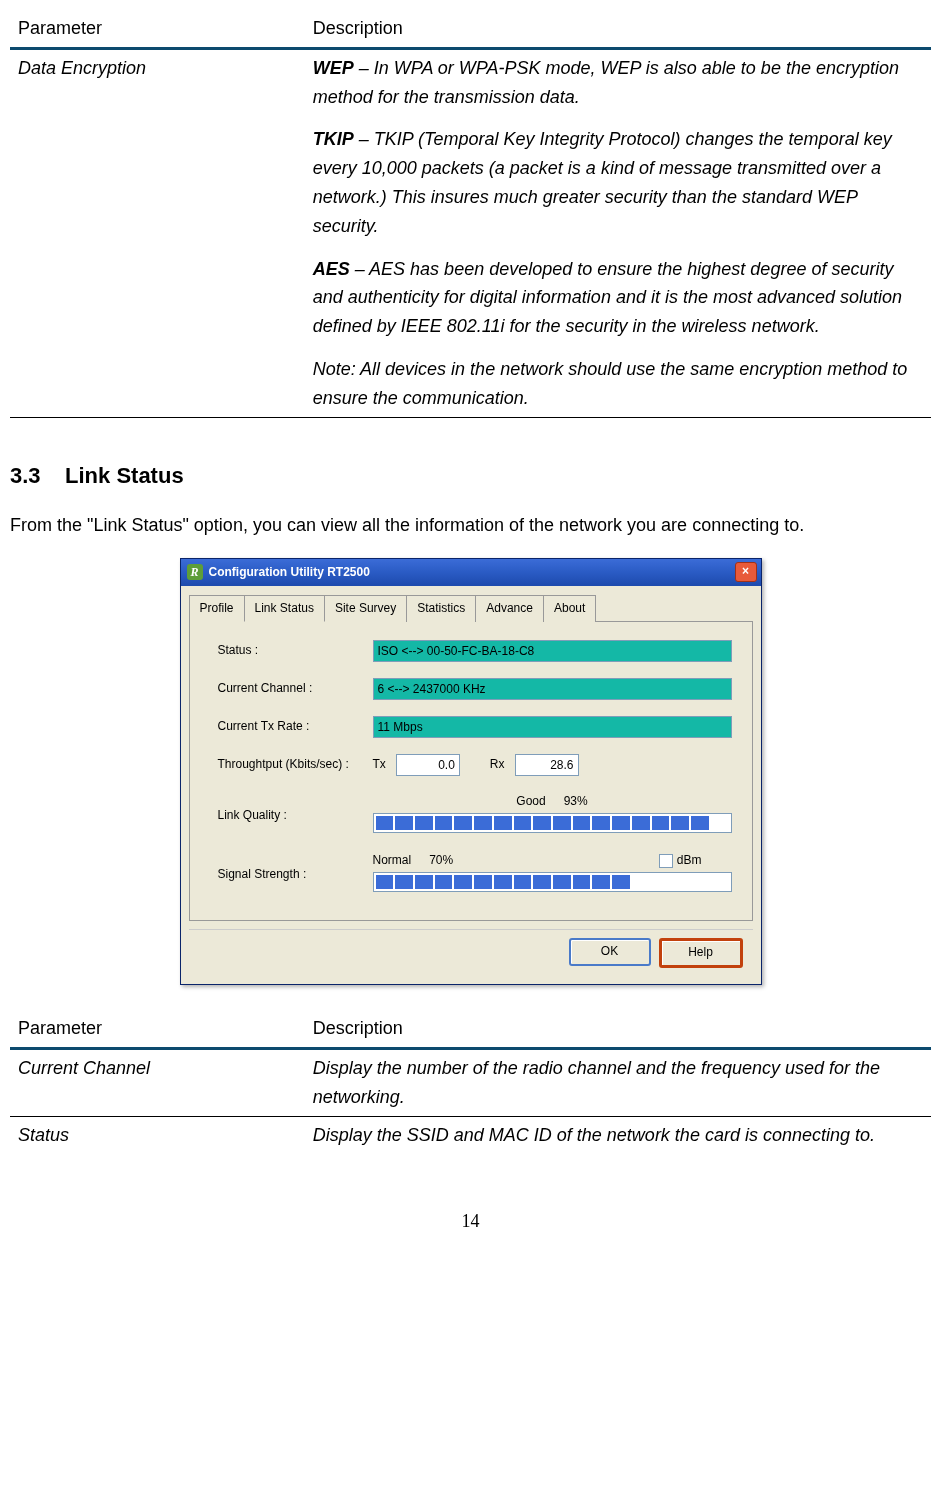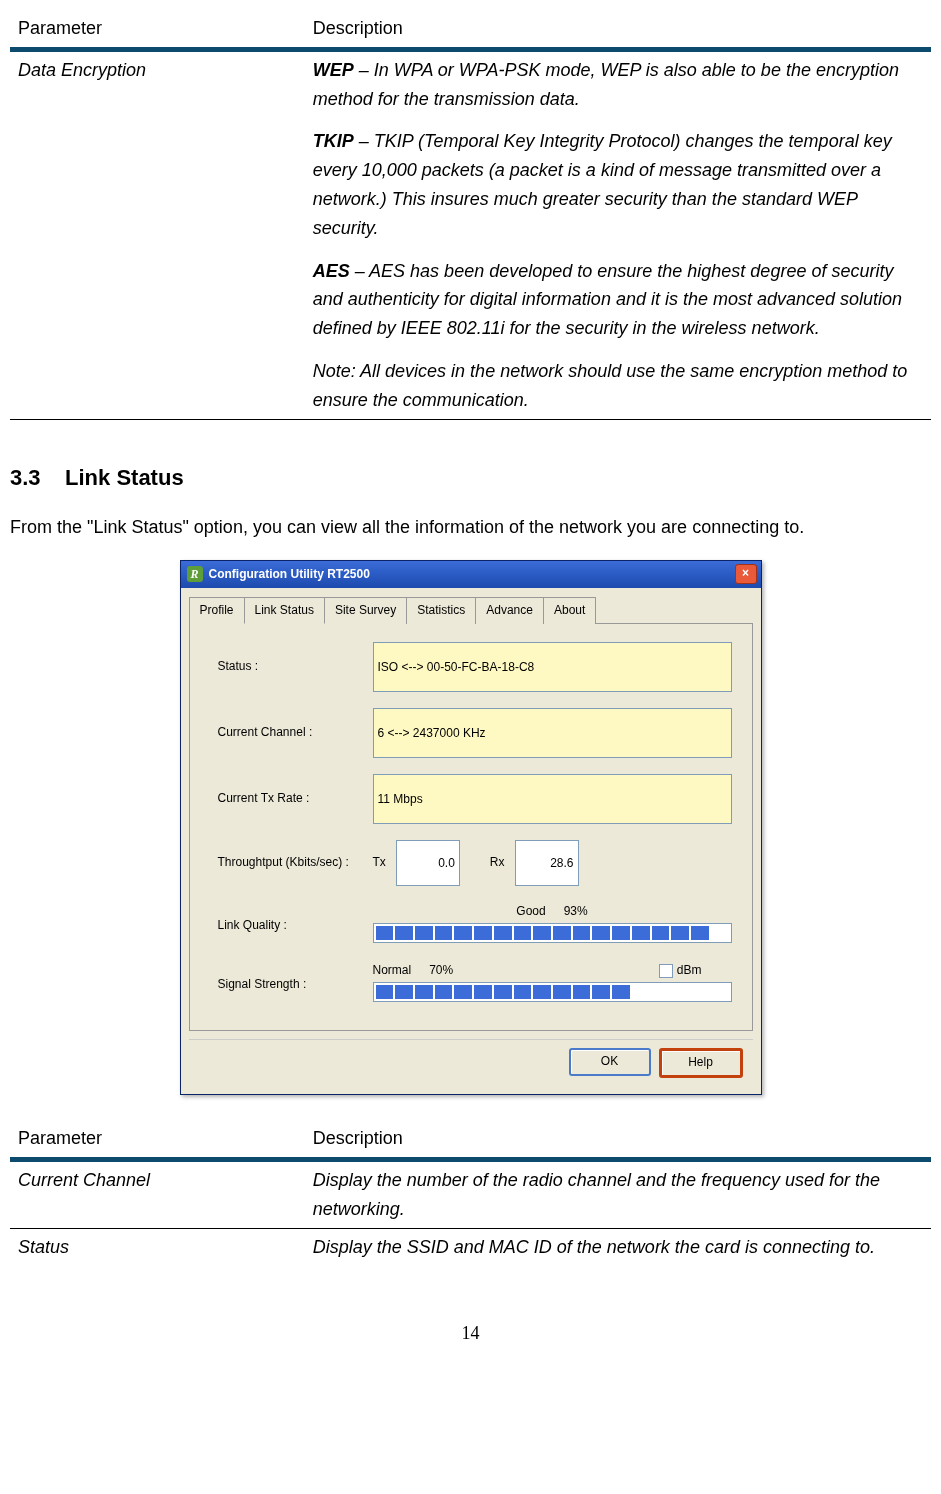--- a/index.html
+++ b/index.html
@@ -17,21 +17,21 @@
       border-collapse: collapse;
       margin-bottom: 20px;
     }
     table.param-table th, table.param-table td {
       text-align: left;
       vertical-align: top;
       padding: 4px 8px;
       font-weight: normal;
     }
     table.param-table th {
-      border-bottom: 5px solid #0c4a6e;
+      border-bottom: 3px solid #0c4a6e;
     }
     table.param-table td {
       border-bottom: 1px solid #000;
       font-style: italic;
     }
     table.param-table .col1 { width: 32%; }
     table.param-table .col2 { width: 68%; }
     .para { margin-bottom: 14px; }
     h2.section {
       font-family: Arial, sans-serif;
@@ -114,42 +114,42 @@
     .tab-content {
       border: 1px solid #999;
       margin: 0 8px 8px 8px;
       padding: 18px 20px 10px 28px;
       background: #ece9d8;
     }
     .row { display: flex; align-items: center; margin-bottom: 16px; }
     .row-label { width: 155px; font-size: 12px; }
     .text-input {
       flex: 1;
-      background: #fef9c3;
+      background: #14b8a6;
       border: 1px solid #7f9db9;
-      padding: 16px 4px;
+      padding: 2px 4px;
       font-size: 12px;
       height: 16px;
       line-height: 16px;
     }
     .throughput-vals {
       flex: 1;
       display: flex;
       align-items: center;
       gap: 10px;
       font-size: 12px;
     }
     .small-box {
       background: #fff;
       border: 1px solid #7f9db9;
       width: 54px;
       height: 16px;
       line-height: 16px;
       text-align: right;
-      padding: 14px 4px;
+      padding: 2px 4px;
       font-size: 12px;
     }
     .bar-row { display: flex; align-items: flex-start; margin-bottom: 18px; }
     .bar-area { flex: 1; }
     .bar-caption {
       font-size: 12px;
       margin-bottom: 2px;
       display: flex;
       align-items: center;
       gap: 18px;

